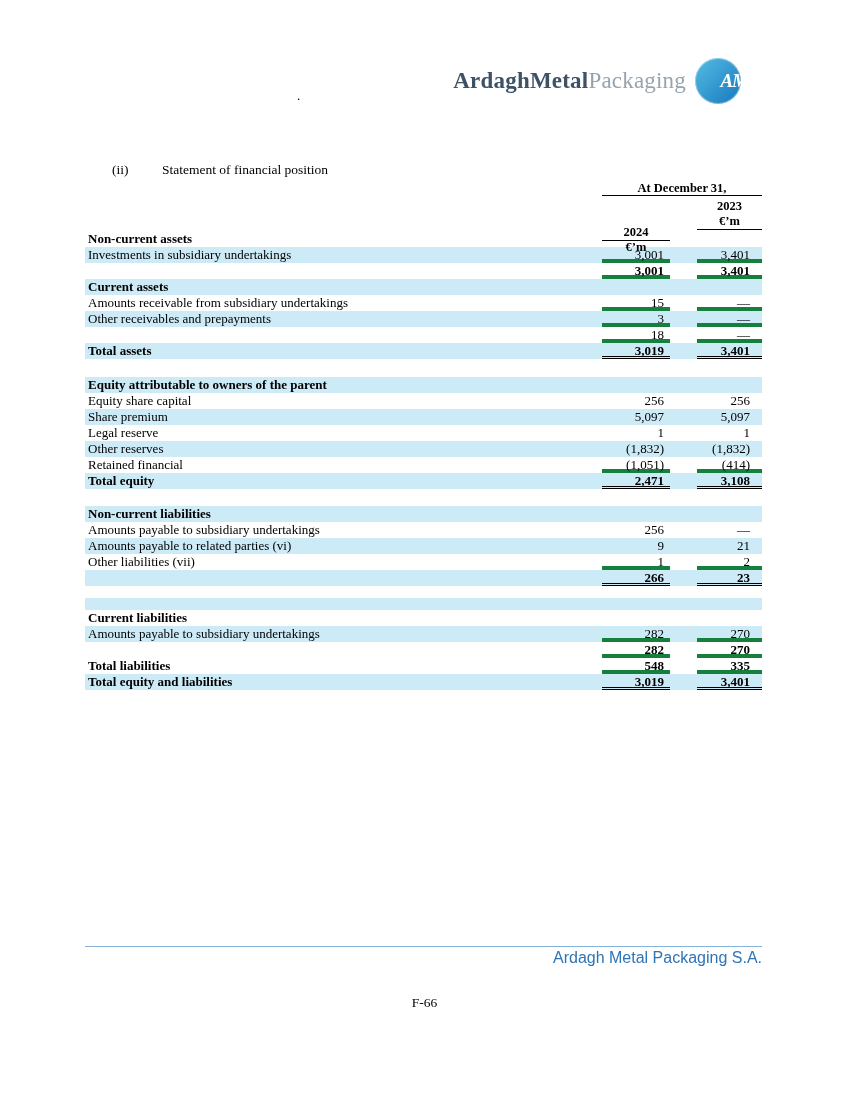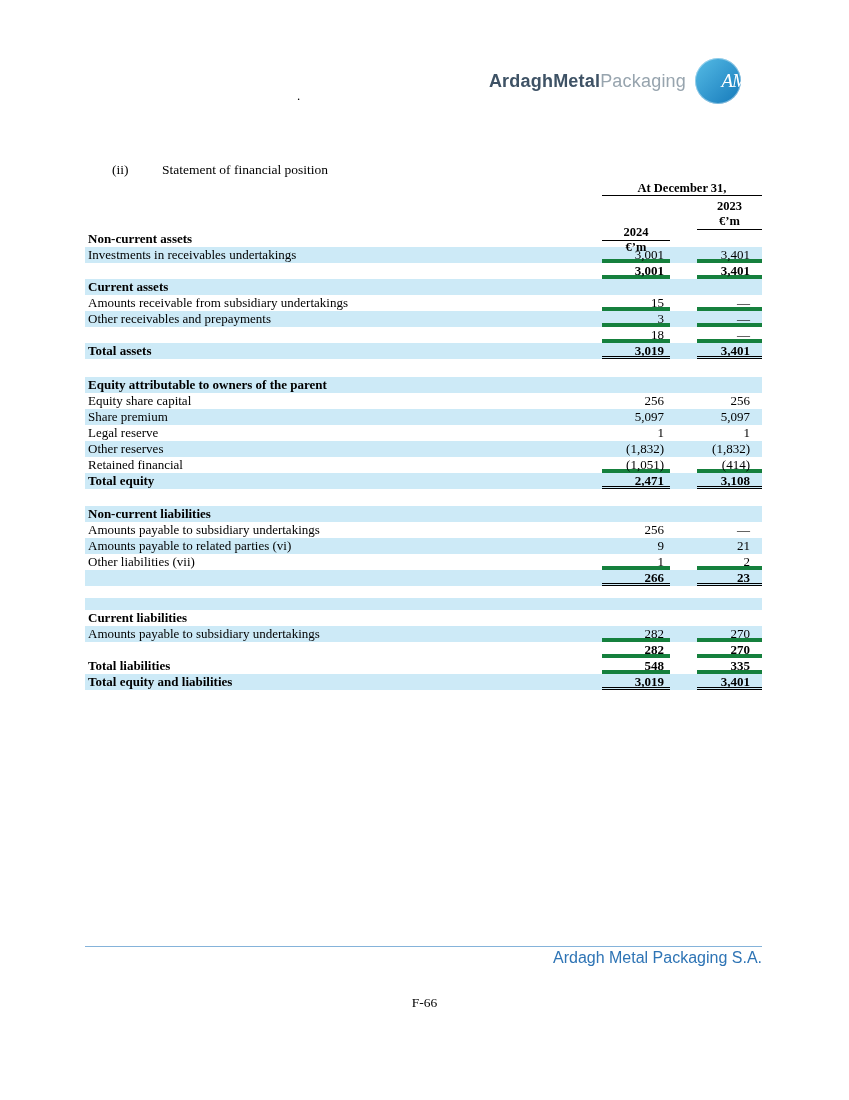--- a/index.html
+++ b/index.html
@@ -18,39 +18,39 @@
   
   .logo {
     position: absolute;
     top: 58px;
     right: 108px;
     display: flex;
     align-items: center;
     gap: 9px;
   }
   .wordmark {
-    font-family: Liberation Sans, sans-serif;
-    font-size: 18px;
+    font-family: Liberation Serif, serif;
+    font-size: 23px;
     letter-spacing: 0.2px;
     white-space: nowrap;
   }
   .w1, .w2 { color: var(--logo-slate, #3e5265); font-weight: 700; }
   .w3 { color: var(--logo-gray, #97a4ae); font-weight: 400; }
   .badge {
     width: 46px; height: 46px;
     border-radius: 50%;
     background: linear-gradient(135deg, var(--badge1, #56bce6), var(--badge2, #1579ba));
     display: flex; align-items: center; justify-content: center;
     box-shadow: 0 0 0 1px rgba(255,255,255,0.4) inset;
   }
   .badge-text {
     color: #fff;
     font-family: "Liberation Serif", serif;
     font-style: italic;
-    font-weight: 400;
+    font-weight: 700;
     font-size: 19px;
     letter-spacing: -1px;
     margin-left: 43px;
   }
   .stray-dot {
     position: absolute;
     top: 88px; left: 297px;
     font-size: 13px;
   }
 
@@ -170,21 +170,21 @@
     </div>
     <div class="tbody">
     <div class="trow bold line-none">
       <span class="cell label">Non-current assets</span>
       <span class="cell num n1"></span>
       <span class="rgap"></span>
       <span class="cell num n2"></span>
     </div>
 
     <div class="trow shaded line-single">
-      <span class="cell label">Investments in receivables undertakings</span>
+      <span class="cell label">Investments in subsidiary undertakings</span>
       <span class="cell num n1">3,001</span>
       <span class="rgap"></span>
       <span class="cell num n2">3,401</span>
     </div>
 
     <div class="trow bold line-single">
       <span class="cell label"></span>
       <span class="cell num n1">3,001</span>
       <span class="rgap"></span>
       <span class="cell num n2">3,401</span>

